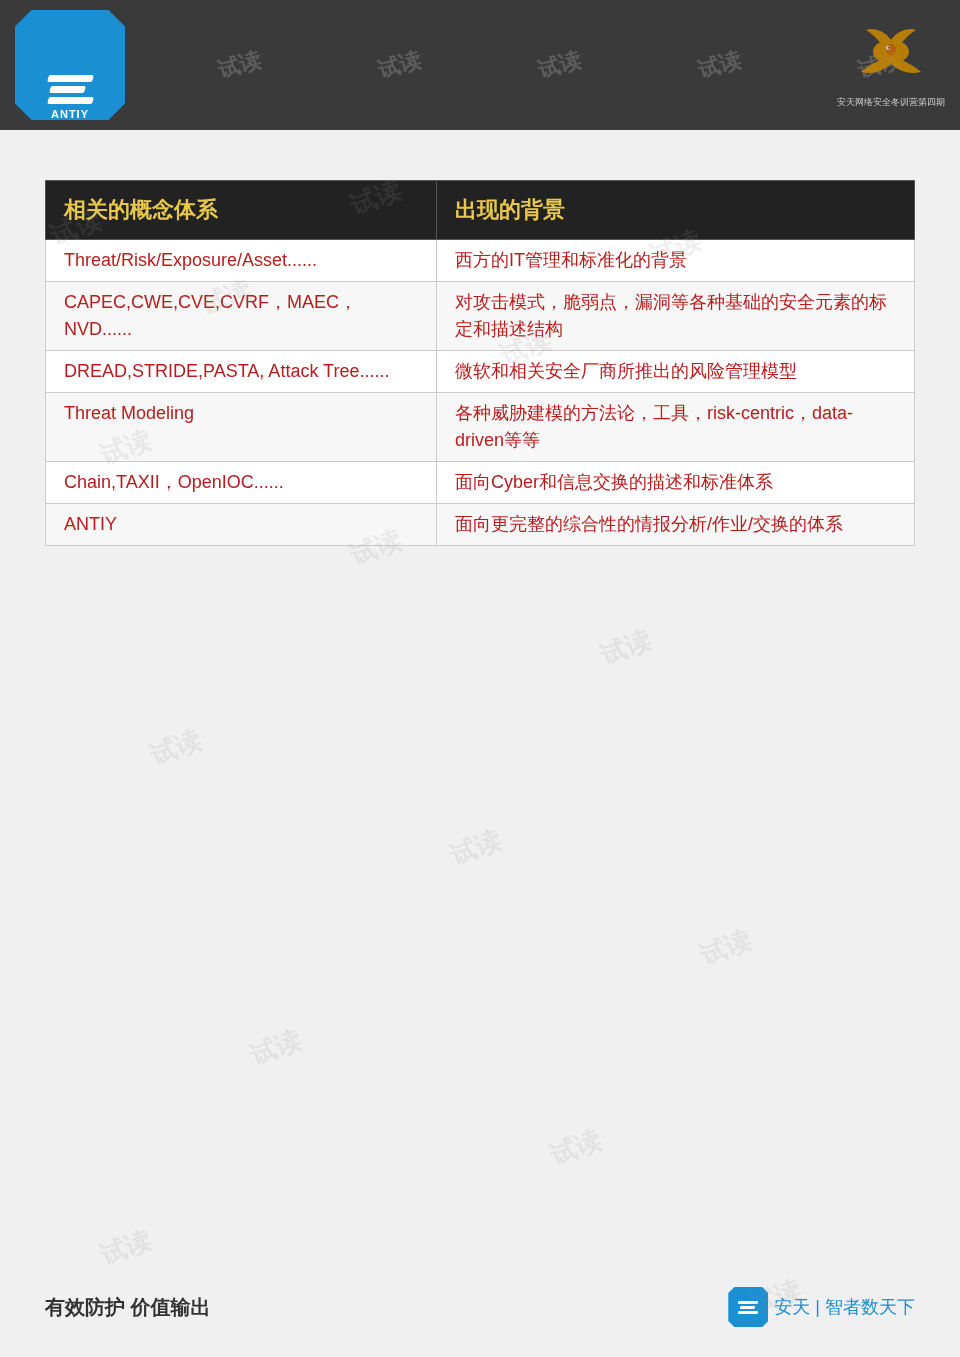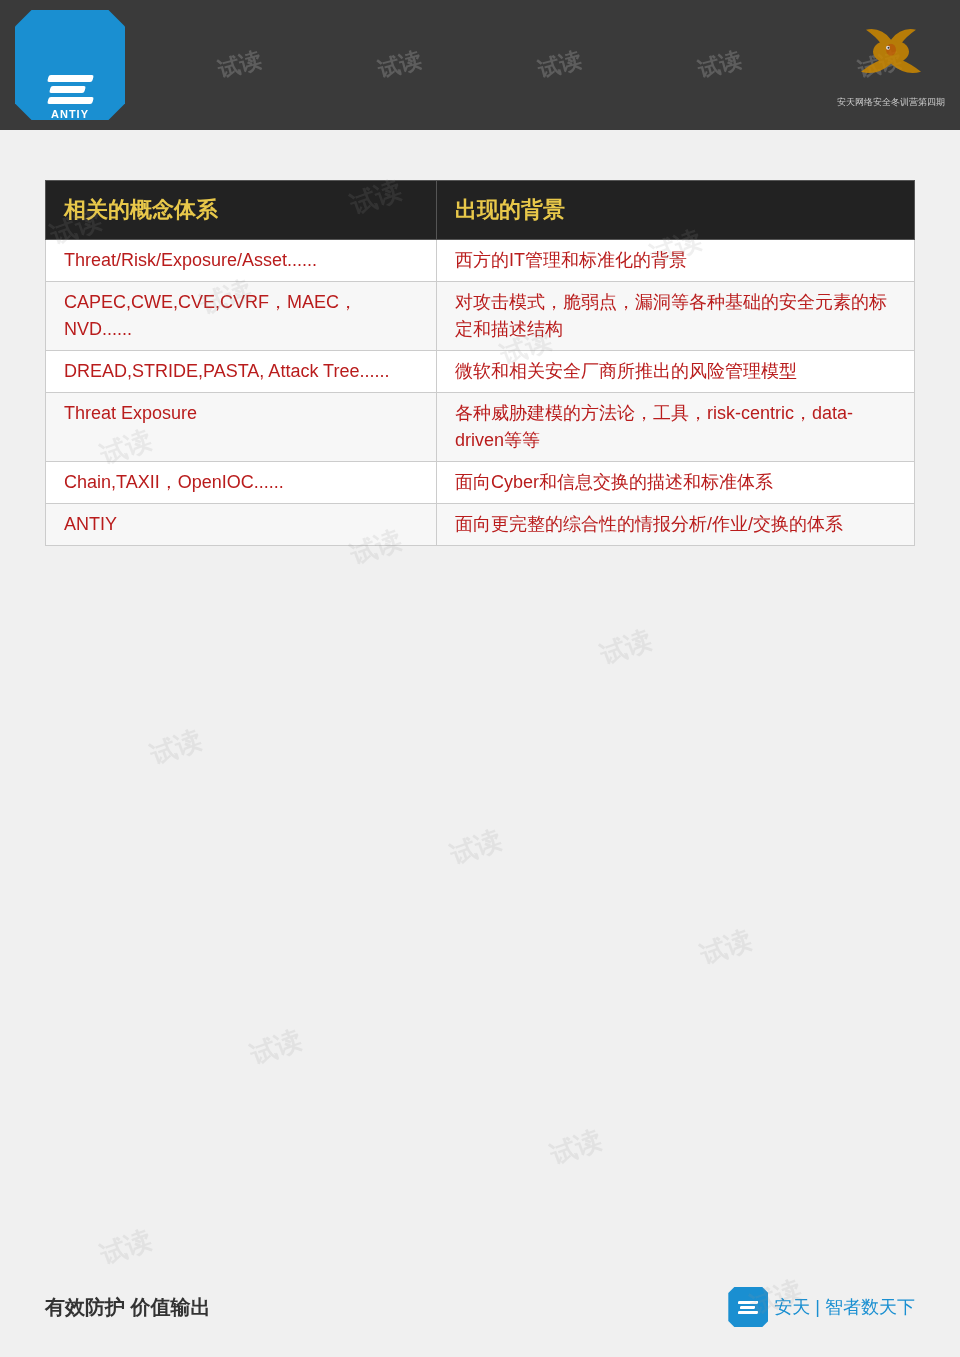--- a/index.html
+++ b/index.html
@@ -311,21 +311,21 @@
         </tr>
         <tr>
           <td class="col-left">CAPEC,CWE,CVE,CVRF，MAEC，NVD......</td>
           <td class="col-right">对攻击模式，脆弱点，漏洞等各种基础的安全元素的标定和描述结构</td>
         </tr>
         <tr>
           <td class="col-left">DREAD,STRIDE,PASTA, Attack Tree......</td>
           <td class="col-right">微软和相关安全厂商所推出的风险管理模型</td>
         </tr>
         <tr>
-          <td class="col-left">Threat Exposure</td>
+          <td class="col-left">Threat Modeling</td>
           <td class="col-right">各种威胁建模的方法论，工具，risk-centric，data-driven等等</td>
         </tr>
         <tr>
           <td class="col-left">Chain,TAXII，OpenIOC......</td>
           <td class="col-right">面向Cyber和信息交换的描述和标准体系</td>
         </tr>
         <tr>
           <td class="col-left">ANTIY</td>
           <td class="col-right">面向更完整的综合性的情报分析/作业/交换的体系</td>
         </tr>

